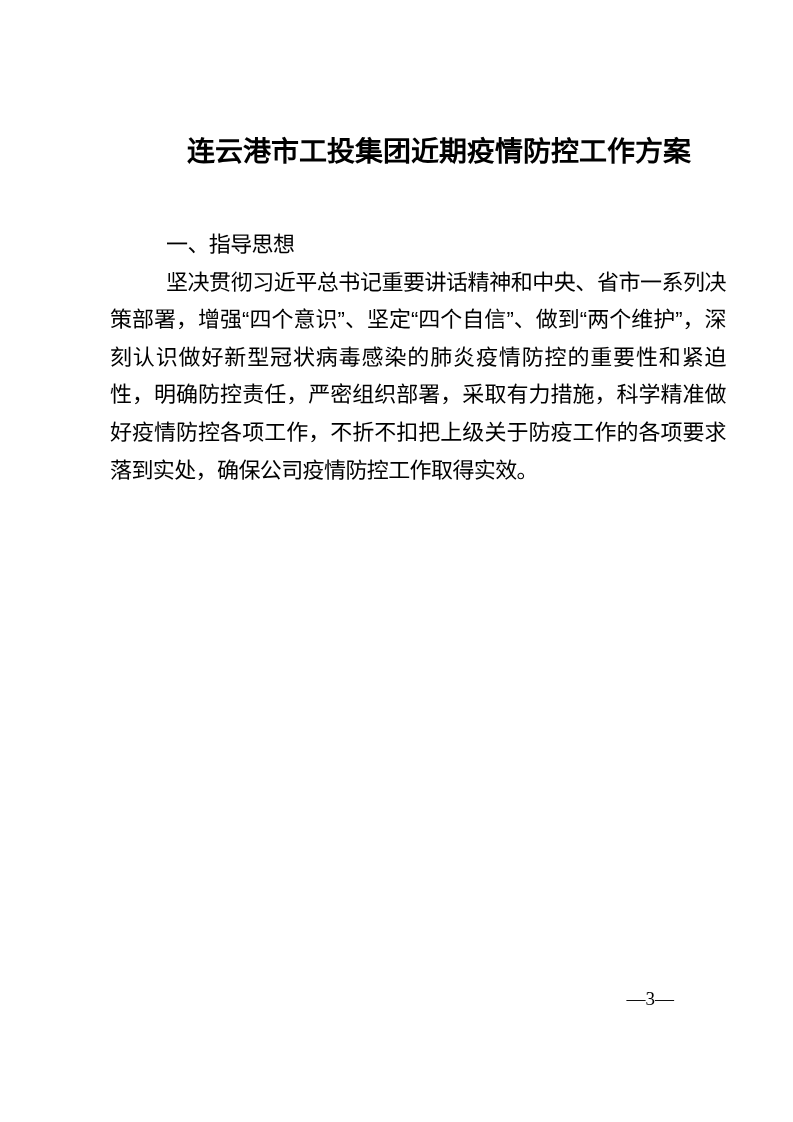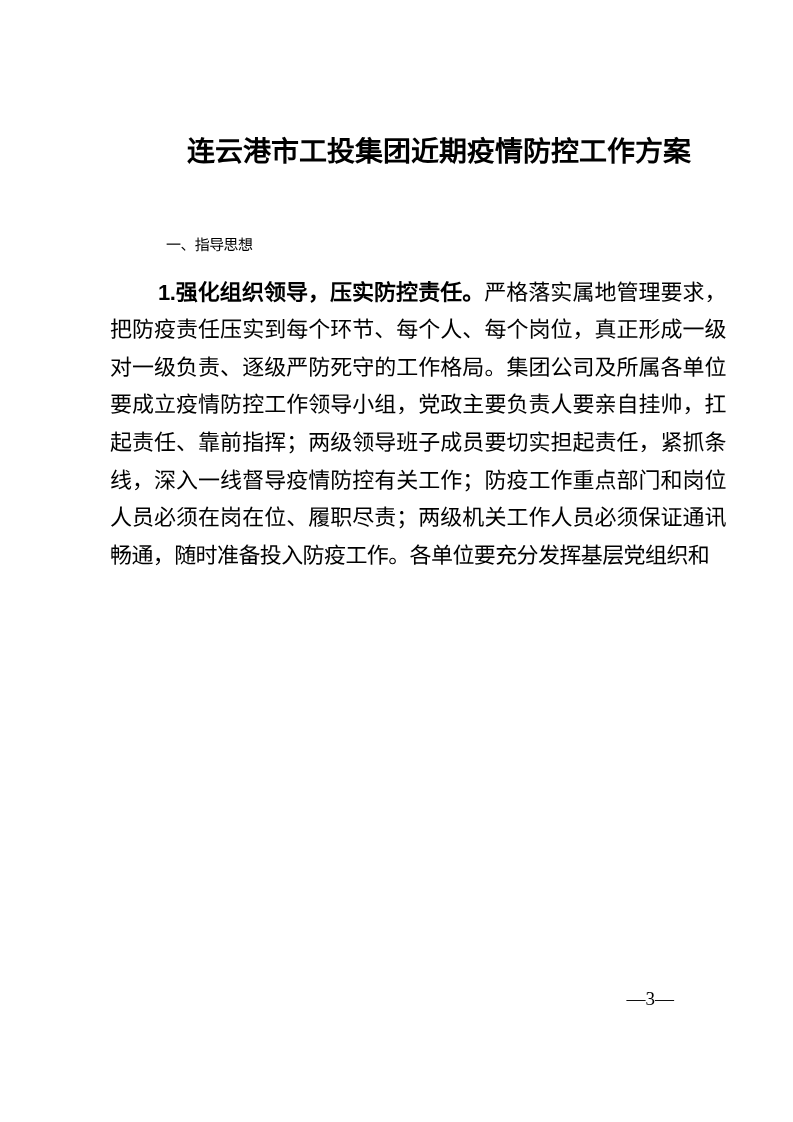--- a/index.html
+++ b/index.html
@@ -39,21 +39,21 @@
     letter-spacing: -0.6px;
     text-align: justify;
     text-justify: inter-character;
   }
   .body-text p {
     margin: 0;
     text-indent: 56px;
   }
   .heading {
     margin: 0;
-    font-size: 15px;
+    font-size: 22px;
     font-weight: 400;
     text-indent: 50px;
   }
   .heading.h-guiding { margin-top: 7px; }
   .para-numbered { margin-top: 10px !important; text-indent: 48px !important; }
   .lead-bold { font-weight: 700; }
   .page-footer {
     position: absolute;
     top: 988px;
     right: 119px;
@@ -69,21 +69,21 @@
 <div class="page">
   <div class="doc">
 
     <h1 class="doc-title">连云港市工投集团近期疫情防控工作方案</h1>
 
     <div class="body-text">
 
 
       <p class="heading h-guiding">一、指导思想</p>
 
+      <p>坚决贯彻习近平总书记重要讲话精神和中央、省市一系列决策部署，增强“四个意识”、坚定“四个自信”、做到“两个维护”，深刻认识做好新型冠状病毒感染的肺炎疫情防控的重要性和紧迫性，明确防控责任，严密组织部署，采取有力措施，科学精准做好疫情防控各项工作，不折不扣把上级关于防疫工作的各项要求落到实处，确保公司疫情防控工作取得实效。</p>
 
 
-      <p class="para-numbered"><span class="lead-bold">1.强化组织领导，压实防控责任。</span><span>严格落实属地管理要求，把防疫责任压实到每个环节、每个人、每个岗位，真正形成一级对一级负责、逐级严防死守的工作格局。集团公司及所属各单位要成立疫情防控工作领导小组，党政主要负责人要亲自挂帅，扛起责任、靠前指挥；两级领导班子成员要切实担起责任，紧抓条线，深入一线督导疫情防控有关工作；防疫工作重点部门和岗位人员必须在岗在位、履职尽责；两级机关工作人员必须保证通讯畅通，随时准备投入防疫工作。各单位要充分发挥基层党组织和</span></p>
 
     </div>
   </div>
 
   <div class="page-footer">—3—</div>
 </div>
 
 </body></html>

